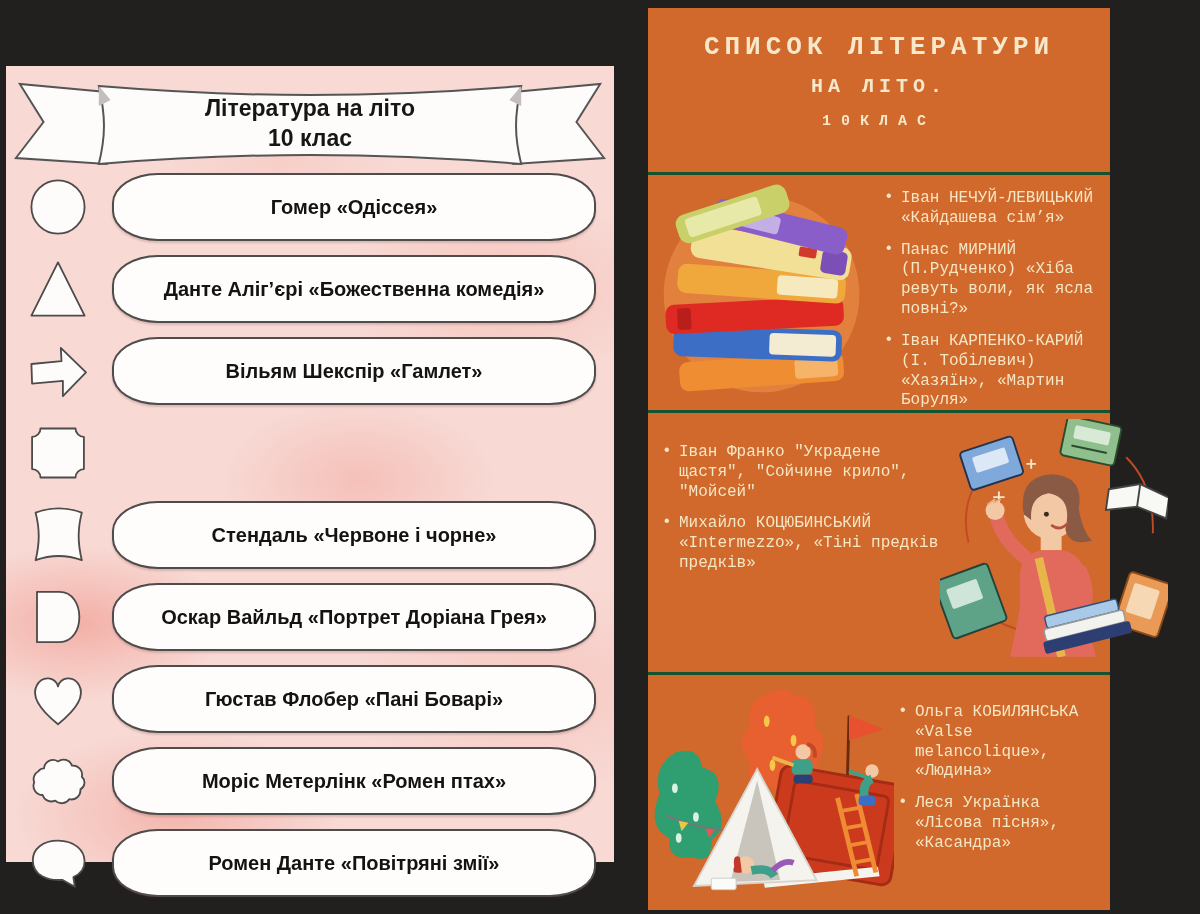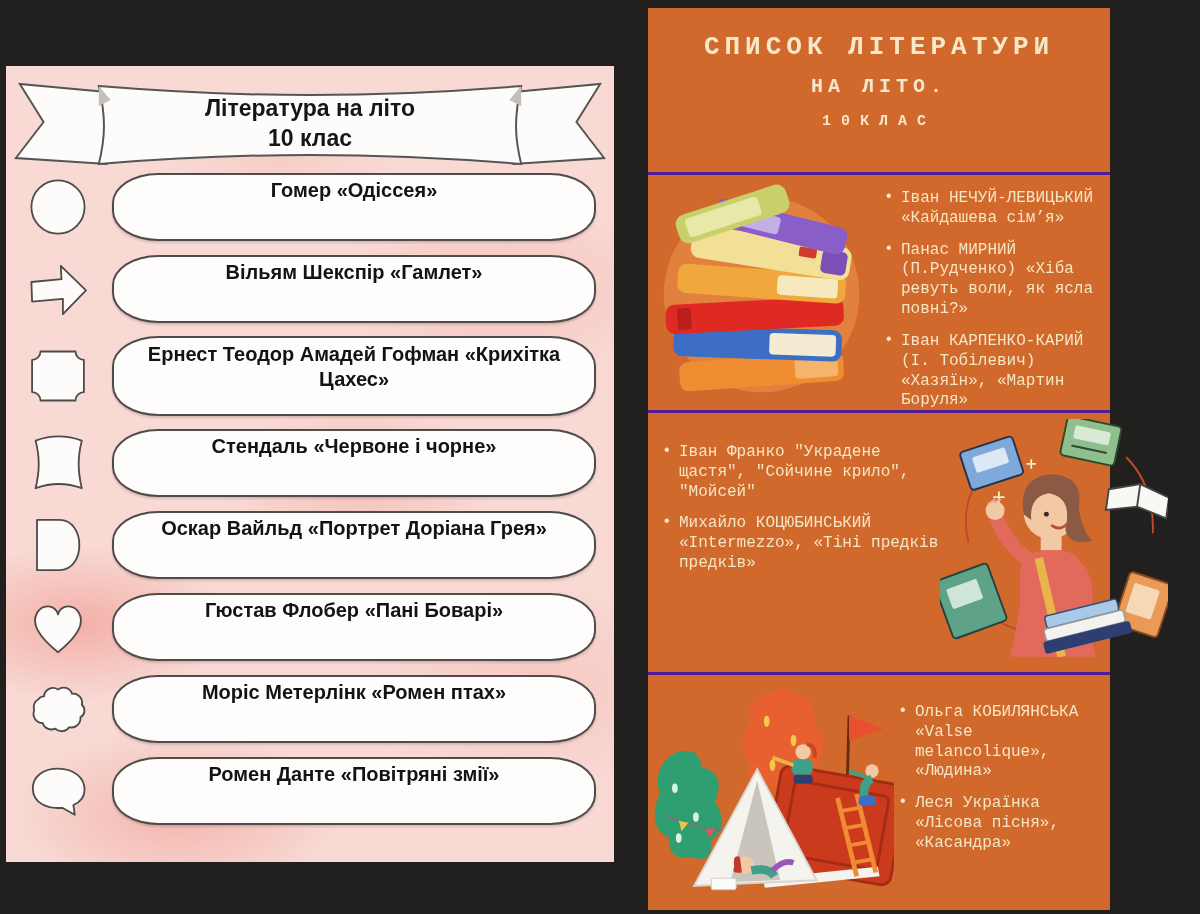--- a/index.html
+++ b/index.html
@@ -20,34 +20,34 @@
   .banner svg{position:absolute;left:0;top:0;width:100%;height:100%;}
   .banner-text{position:absolute;left:90px;right:90px;top:8px;bottom:0;display:flex;
     flex-direction:column;align-items:center;justify-content:center;
     font-weight:700;font-size:23px;color:#161616;line-height:1.3;}
   .rows{display:flex;flex-direction:column;gap:12px;padding:6px 18px 0 6px;}
   .row{display:flex;align-items:center;gap:8px;}
   .shape-cell{flex:0 0 92px;display:flex;justify-content:center;align-items:center;}
   .shape-cell svg{width:70px;height:70px;}
   .shape-fill{fill:#fdfcfa;stroke:#4e4b4b;stroke-width:2.6;stroke-linejoin:round;}
   .pill{flex:1;background:#fffdfc;border:2px solid #4f4c4c;min-height:56px;
-    border-radius:46px/30px;display:flex;justify-content:center;
+    border-radius:46px/30px;display:flex;align-items:center;justify-content:center;
     text-align:center;font-weight:700;font-size:20px;color:#131313;padding:4px 18px;
     box-shadow:0 2px 2px rgba(90,40,40,.18);}
   .row.tall .pill{min-height:68px;line-height:1.25;}
 
   
   .poster-right{position:absolute;left:648px;top:8px;width:462px;height:902px;
     background:#d1682c;display:flex;flex-direction:column;
     font-family:Liberation Mono, monospace;}
   .rp-title{height:164px;text-align:center;color:#f6e8c8;box-sizing:border-box;padding-top:24px;}
   .rp-t1{font-size:26px;font-weight:700;letter-spacing:5px;}
   .rp-t2{font-size:20px;font-weight:700;letter-spacing:5px;margin-top:13px;}
   .rp-t3{font-size:15px;font-weight:700;letter-spacing:10px;margin-top:15px;}
-  .rp-section{border-top:3px solid #4c1d95;display:flex;box-sizing:border-box;}
+  .rp-section{border-top:3px solid #14532d;display:flex;box-sizing:border-box;}
   .s1{height:238px;}
   .s2{height:262px;}
   .s3{flex:1;}
   .rp-list{list-style:none;margin:0;color:#f5e6c4;}
   .rp-list li{position:relative;padding-left:17px;font-size:16px;line-height:1.24;
     margin-bottom:12px;font-weight:500;}
   .rp-list li::before{content:"\2022";position:absolute;left:0;top:-1px;}
   .s1 .illus{flex:0 0 230px;padding:4px 0 0 4px;}
   .s1 .rp-list{flex:1;padding:14px 10px 0 2px;}
   .s2 .rp-list{flex:0 0 292px;padding:30px 0 0 14px;box-sizing:border-box;}
@@ -82,40 +82,47 @@
         <div class="shape-cell">
             <svg viewBox="0 0 100 100">
               <circle class="shape-fill" cx="50" cy="50" r="38"></circle>
             </svg>
           </div>
         <div class="pill">
             <span>Гомер «Одіссея»</span>
           </div>
       </div>
 
+      <div class="row">
+        <div class="shape-cell">
+            <svg viewBox="0 0 100 100">
+              <path class="shape-fill" d="M50 12 L88 88 L12 88 Z"></path>
+            </svg>
+          </div>
+        <div class="pill">
+            <span>Данте Аліг’єрі «Божественна комедія»</span>
+          </div>
+      </div>
 
       <div class="row">
         <div class="shape-cell">
             <svg viewBox="0 0 100 100">
               <path class="shape-fill" d="M12 40 L55 36 L54 17 L90 52 L57 86 L57 64 L13 68 Z"></path>
             </svg>
           </div>
         <div class="pill">
             <span>Вільям Шекспір «Гамлет»</span>
           </div>
       </div>
 
       <div class="row tall">
         <div class="shape-cell">
             <svg viewBox="0 0 100 100">
               <path class="shape-fill" d="M25 15 H75 A12 12 0 0 0 87 27 V73 A12 12 0 0 0 75 85 H25 A12 12 0 0 0 13 73 V27 A12 12 0 0 0 25 15 Z"></path>
             </svg>
-          </div>
-        <div class="pill">
-            <span>Ернест Теодор Амадей Гофман «Крихітка Цахес»</span>
           </div>
       </div>
 
       <div class="row">
         <div class="shape-cell">
             <svg viewBox="0 0 100 100">
               <path class="shape-fill" d="M18 18 C40 10 62 10 84 18 C78 42 78 60 84 86 C62 78 40 78 18 86 C24 60 24 42 18 18 Z"></path>
             </svg>
           </div>
         <div class="pill">

